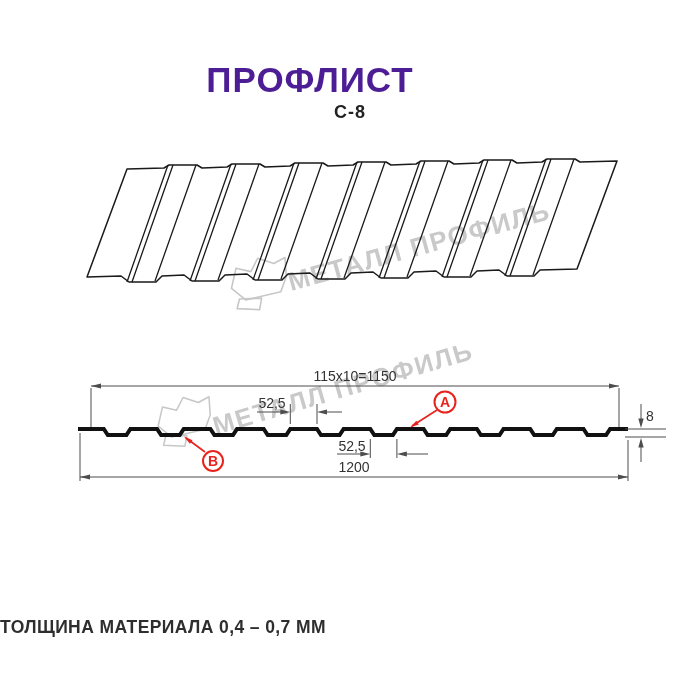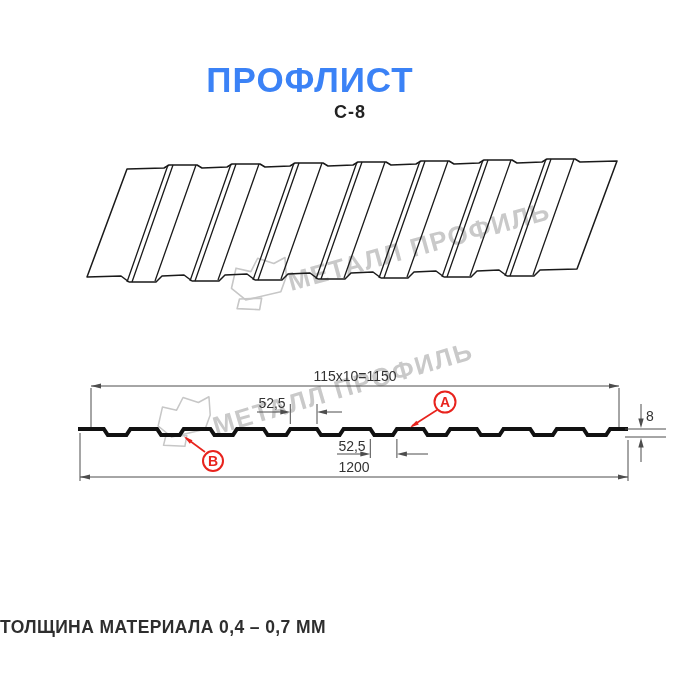--- a/index.html
+++ b/index.html
@@ -1,20 +1,20 @@
 <!DOCTYPE html>
 <html><head>
 <meta charset="utf-8">
 <style>
   html,body{margin:0;padding:0;}
   body{width:700px;height:700px;background:#ffffff;position:relative;overflow:hidden;
        font-family:"Liberation Sans", sans-serif;}
   .page{position:absolute;inset:0;background:#fff;}
   .title{position:absolute;left:0;top:60px;width:620px;text-align:center;
-         font-size:35px;font-weight:800;letter-spacing:1px;color:#3b82f6;}
+         font-size:35px;font-weight:800;letter-spacing:1px;color:#4c1d95;}
   .subtitle{position:absolute;left:0;top:102px;width:700px;text-align:center;
             font-size:18px;font-weight:600;letter-spacing:1px;color:#222;}
   .footer{position:absolute;left:0;top:617px;width:700px;
           font-size:17.5px;font-weight:600;letter-spacing:0.4px;color:#2e2e2e;}
   svg.scene{position:absolute;left:0;top:0;}
   .wm-text{fill:#c9c9c9;font-family:"Liberation Sans",sans-serif;font-weight:700;}
   .wm-shape{fill:none;stroke:#c7c7c7;stroke-width:1.6;stroke-linejoin:round;}
   .dim{stroke:#4d4d4d;stroke-width:1;fill:none;}
   .dimhead{fill:#4d4d4d;stroke:none;}
   .dimtxt{fill:#333;font-family:"Liberation Sans",sans-serif;font-size:14px;}

